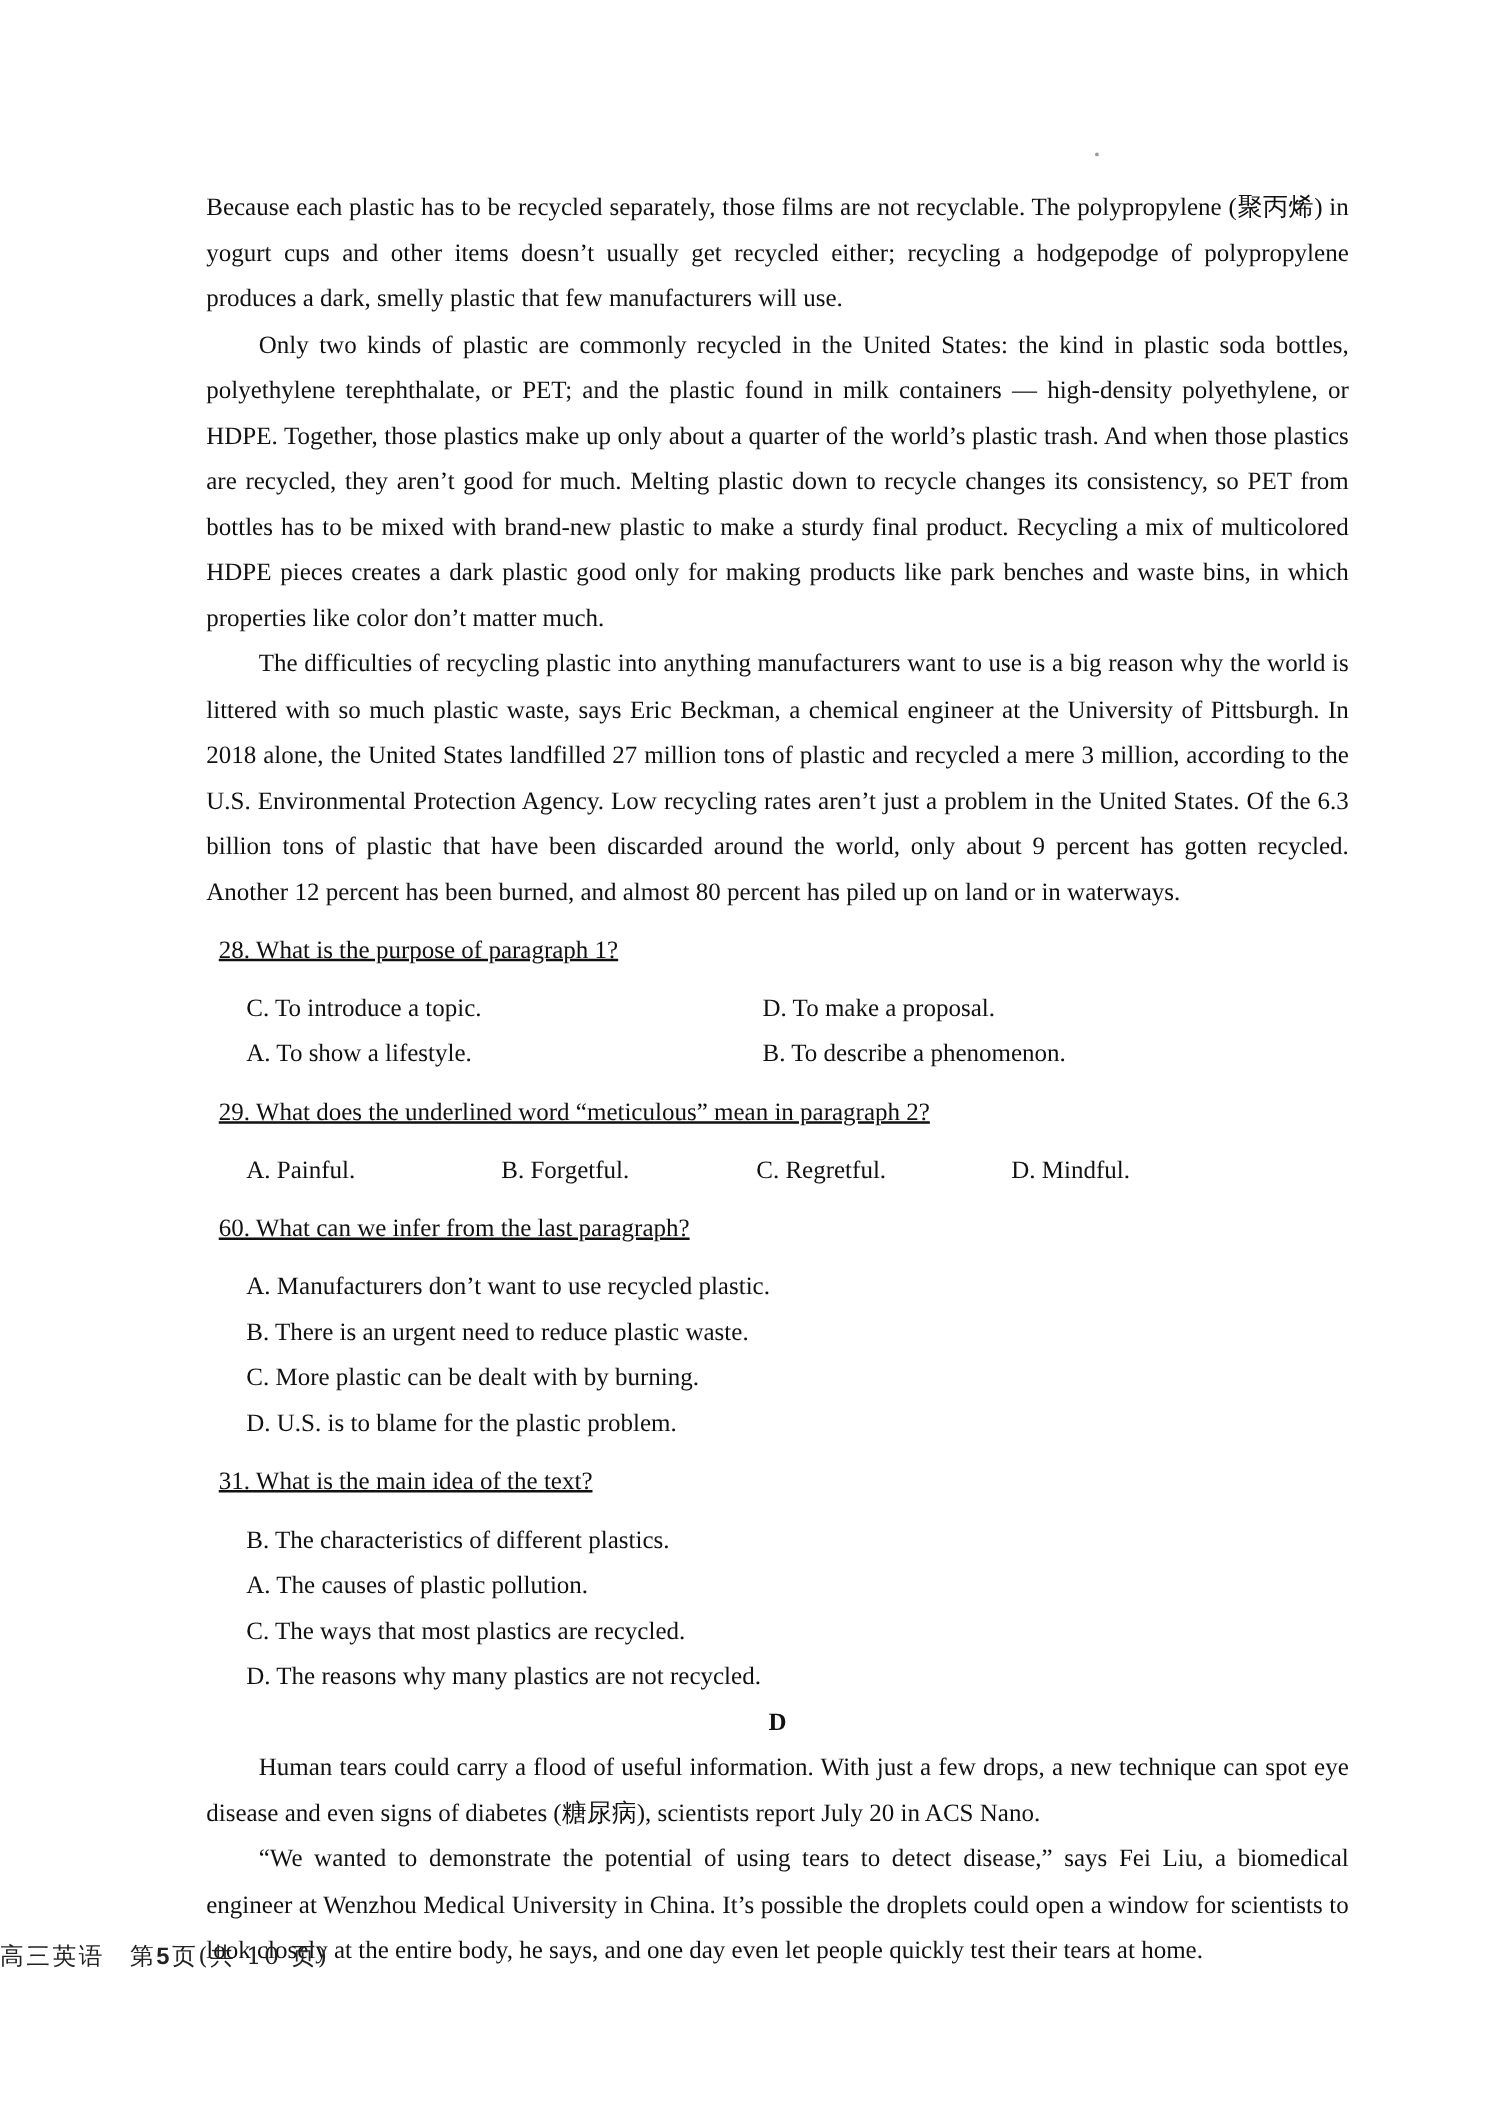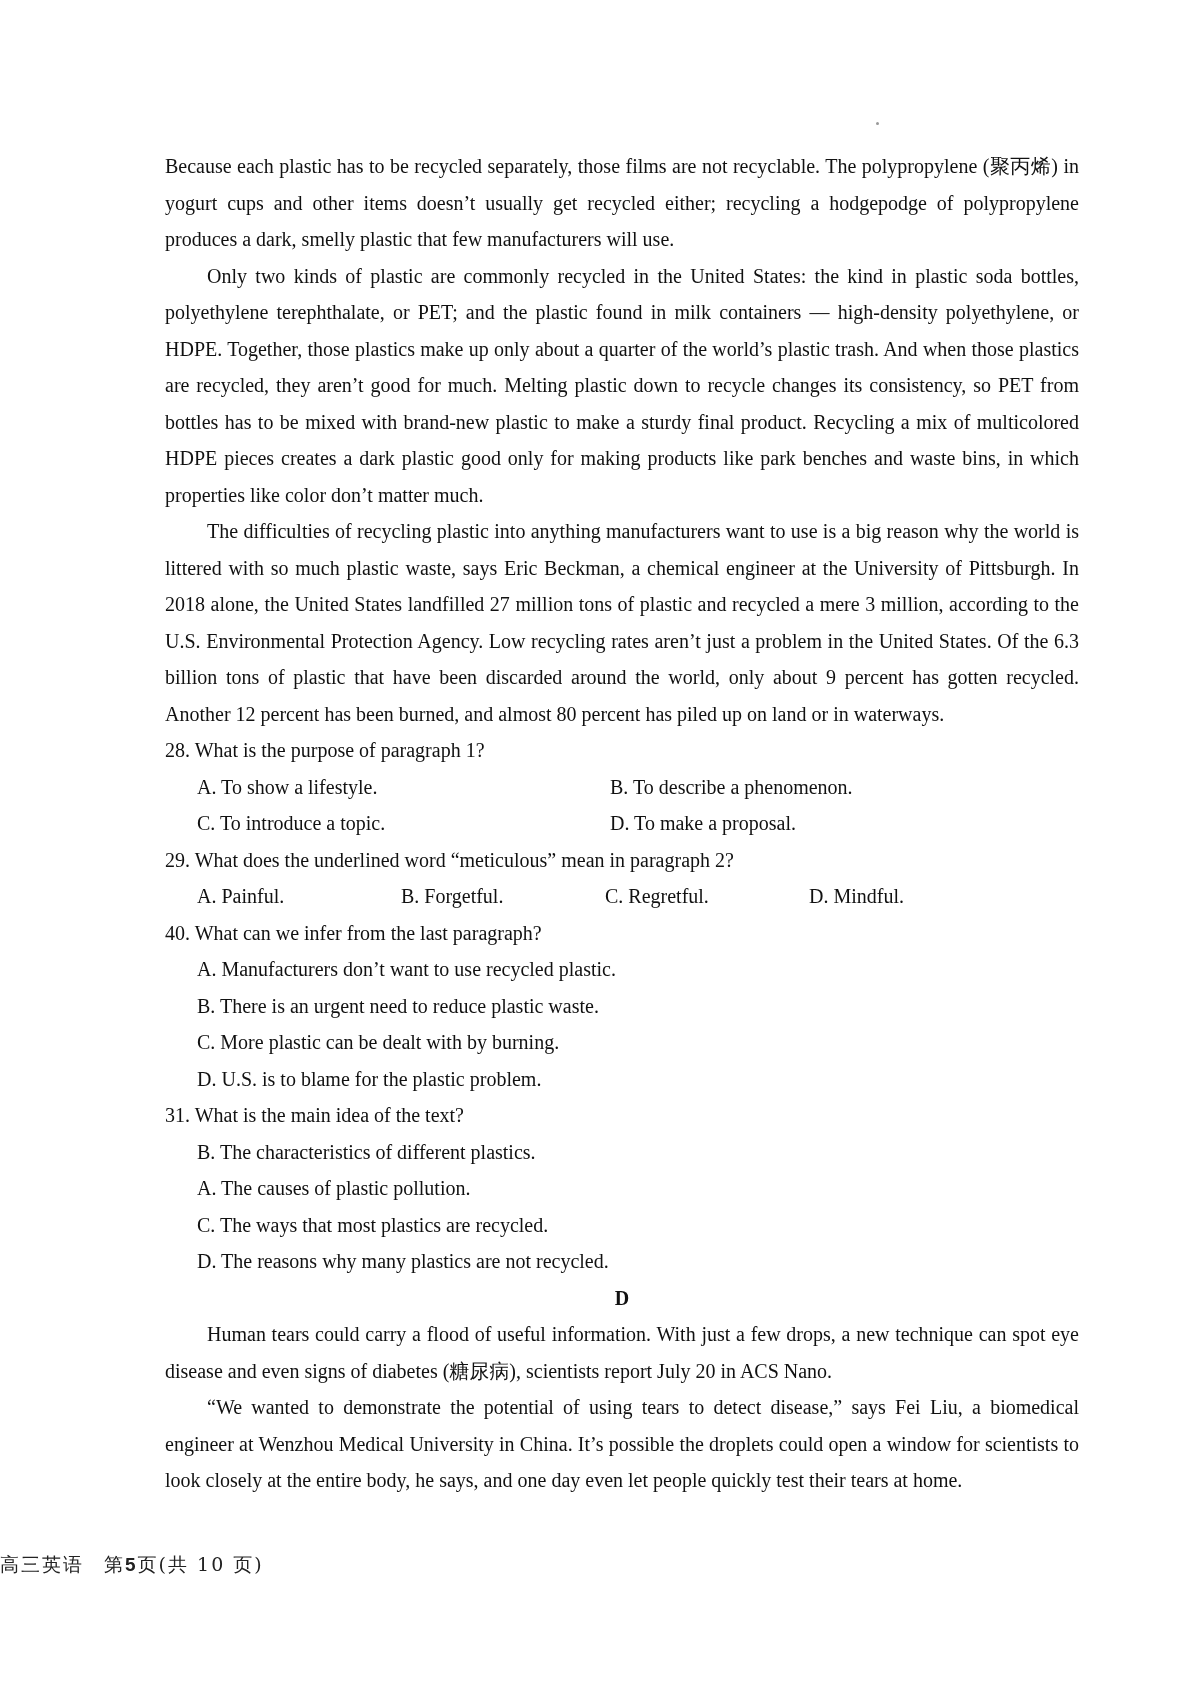--- a/index.html
+++ b/index.html
@@ -12,21 +12,21 @@
   .dot-mark {
     position: absolute; left: 876px; top: 122px; width: 3px; height: 3px;
     background: #999; border-radius: 50%;
   }
   .content {
     position: absolute; left: 165px; top: 148px; width: 914px;
     font-size: 20px; line-height: 36.5px;
   }
   .p { margin: 0; text-align: justify; text-align-last: left; }
   .indent { text-indent: 42px; }
-  .q { margin: 0; }
+  .q { margin: 10px; text-decoration: underline; }
   .opt { margin: 0; padding-left: 32px; }
   .opt-row { display: flex; padding-left: 32px; }
   .opt-row .cell2 { width: 413px; }
   .opt-row .cell4 { width: 204px; }
   .section-title { margin: 0; text-align: center; font-weight: bold; }
   .footer {
     position: absolute; left: 0; width: 1200px; top: 1552px;
     text-align: left; font-size: 19px; letter-spacing: 2px;
     font-family: "DejaVu Serif", "Liberation Serif", serif; color: #222;
   }
@@ -40,41 +40,41 @@
   <div class="dot-mark"></div>
 
   <div class="content">
     <p class="p">Because each plastic has to be recycled separately, those films are not recyclable. The polypropylene (聚丙烯) in yogurt cups and other items doesn’t usually get recycled either; recycling a hodgepodge of polypropylene produces a dark, smelly plastic that few manufacturers will use.</p>
     <p class="p indent">Only two kinds of plastic are commonly recycled in the United States: the kind in plastic soda bottles, polyethylene terephthalate, or PET; and the plastic found in milk containers — high-density polyethylene, or HDPE. Together, those plastics make up only about a quarter of the world’s plastic trash. And when those plastics are recycled, they aren’t good for much. Melting plastic down to recycle changes its consistency, so PET from bottles has to be mixed with brand-new plastic to make a sturdy final product. Recycling a mix of multicolored HDPE pieces creates a dark plastic good only for making products like park benches and waste bins, in which properties like color don’t matter much.</p>
     <p class="p indent">The difficulties of recycling plastic into anything manufacturers want to use is a big reason why the world is littered with so much plastic waste, says Eric Beckman, a chemical engineer at the University of Pittsburgh. In 2018 alone, the United States landfilled 27 million tons of plastic and recycled a mere 3 million, according to the U.S. Environmental Protection Agency. Low recycling rates aren’t just a problem in the United States. Of the 6.3 billion tons of plastic that have been discarded around the world, only about 9 percent has gotten recycled. Another 12 percent has been burned, and almost 80 percent has piled up on land or in waterways.</p>
 
     <div>
       <p class="q">28. What is the purpose of paragraph 1?</p>
       <div class="opt-row">
+        <span class="cell2">C. To introduce a topic.</span>
+        <span>D. To make a proposal.</span>
+      </div>
+      <div class="opt-row">
         <span class="cell2">A. To show a lifestyle.</span>
         <span>B. To describe a phenomenon.</span>
-      </div>
-      <div class="opt-row">
-        <span class="cell2">C. To introduce a topic.</span>
-        <span>D. To make a proposal.</span>
       </div>
     </div>
 
     <div>
       <p class="q">29. What does the underlined word “meticulous” mean in paragraph 2?</p>
       <div class="opt-row">
         <span class="cell4">A. Painful.</span>
         <span class="cell4">B. Forgetful.</span>
         <span class="cell4">C. Regretful.</span>
         <span>D. Mindful.</span>
       </div>
     </div>
 
     <div>
-      <p class="q">40. What can we infer from the last paragraph?</p>
+      <p class="q">60. What can we infer from the last paragraph?</p>
       <p class="opt">A. Manufacturers don’t want to use recycled plastic.</p>
       <p class="opt">B. There is an urgent need to reduce plastic waste.</p>
       <p class="opt">C. More plastic can be dealt with by burning.</p>
       <p class="opt">D. U.S. is to blame for the plastic problem.</p>
     </div>
 
     <div>
       <p class="q">31. What is the main idea of the text?</p>
       <p class="opt">B. The characteristics of different plastics.</p>
       <p class="opt">A. The causes of plastic pollution.</p>

